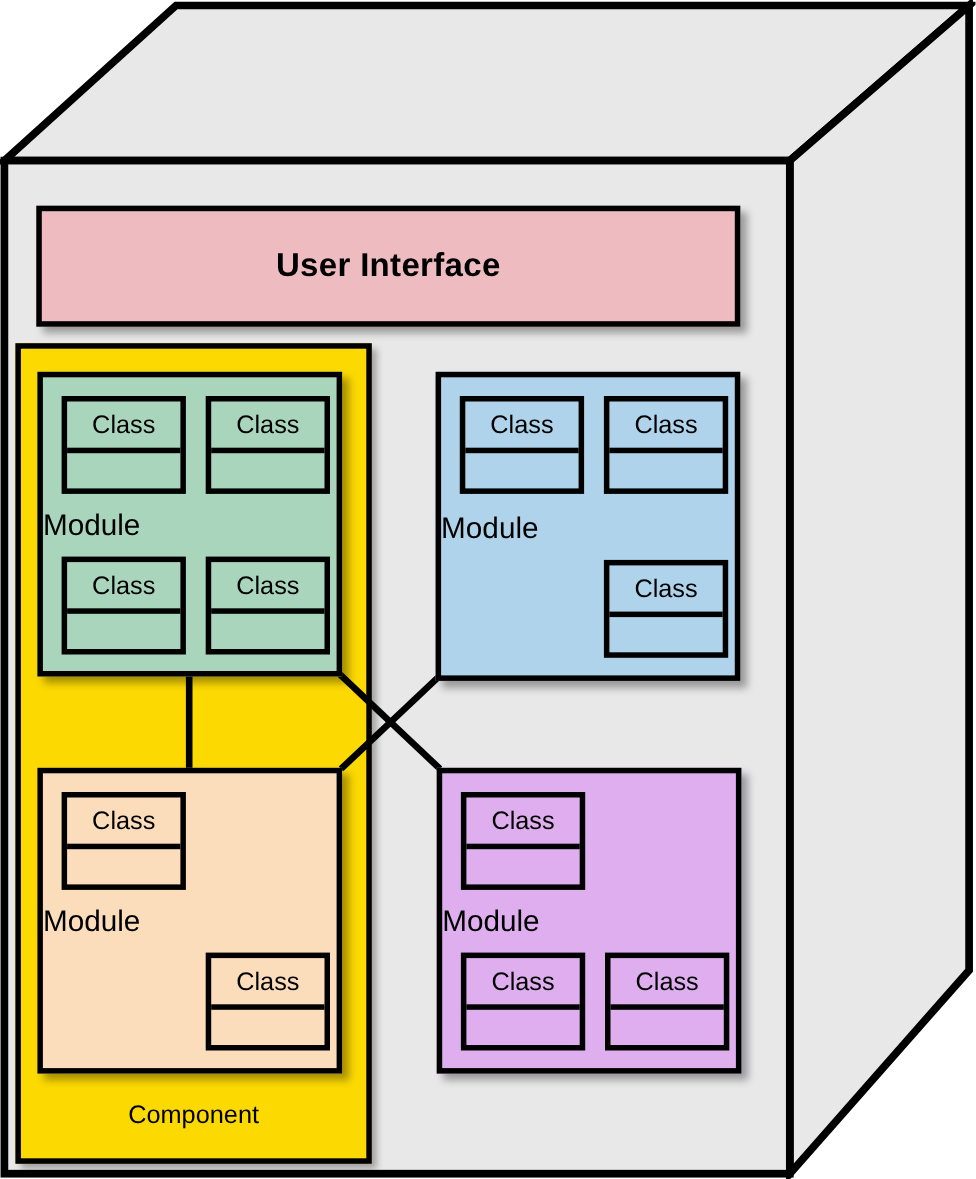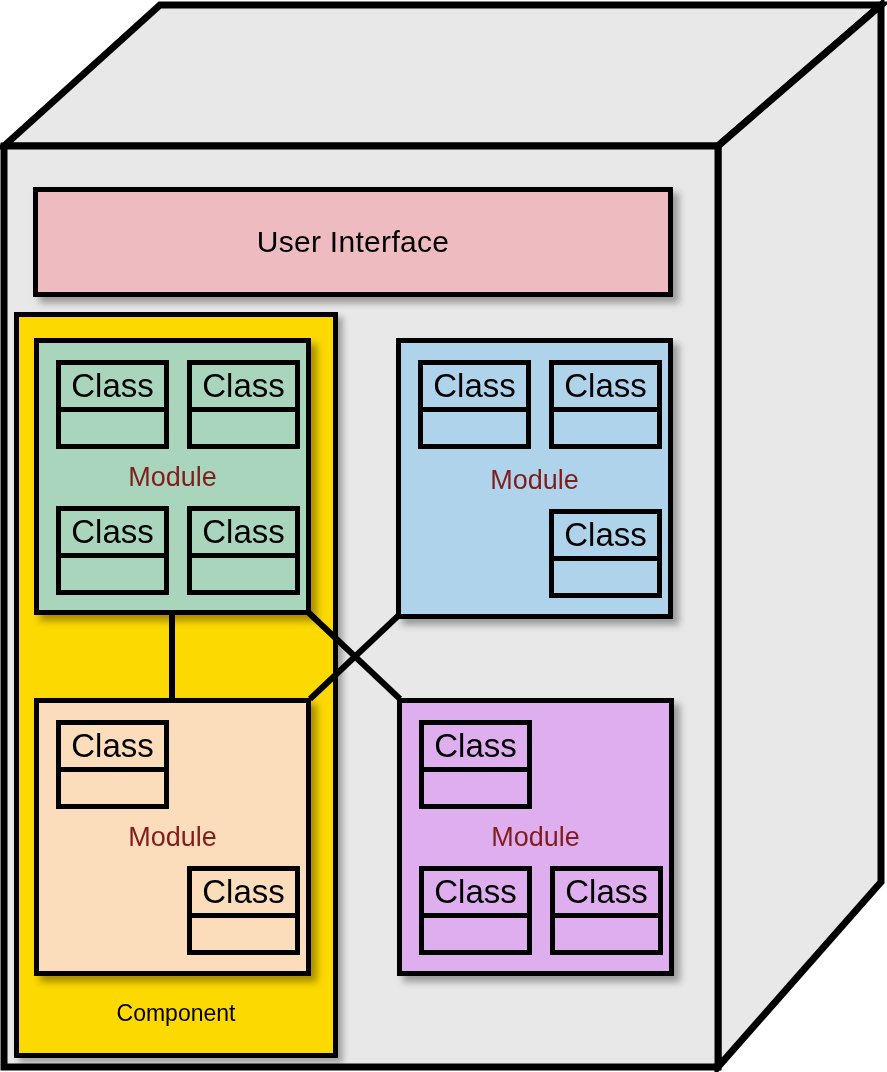--- a/index.html
+++ b/index.html
@@ -62,54 +62,54 @@
 
   
   #ui-bar {
     left: 33px; top: 187px;
     width: 640px; height: 110px;
     background: #EEBCC0;
     display: flex; align-items: center; justify-content: center;
   }
   #ui-bar .ui-text {
     font-size: 30px;
-    font-weight: normal;
+    font-weight: bold;
     color: #000;
     letter-spacing: 0.3px;
   }
 
   
   .module {
     position: absolute;
     border: 5px solid #000000;
     box-sizing: border-box;
     box-shadow: 6px 6px 7px rgba(0,0,0,0.34);
   }
   .module-label {
     position: absolute;
     left: 0; width: 100%;
-    text-align: center;
+    text-align: left;
     font-size: 27px;
-    color: #7f1d1d;
+    color: #000000;
     pointer-events: none;
   }
 
   
   .classbox {
     position: absolute;
     border: 5px solid #000000;
     box-sizing: border-box;
     display: flex;
     flex-direction: column;
   }
   .classbox .cb-name {
     flex: 0 0 47px;
     border-bottom: 5px solid #000000;
     display: flex; align-items: center; justify-content: center;
-    font-size: 33px;
+    font-size: 23px;
     color: #000;
     box-sizing: border-box;
   }
   .classbox .cb-body { flex: 1 1 auto; }
 
   
   .connector-svg { position: absolute; left: 0; top: 0; pointer-events: none; }
 </style>
 </head>
 <body>

